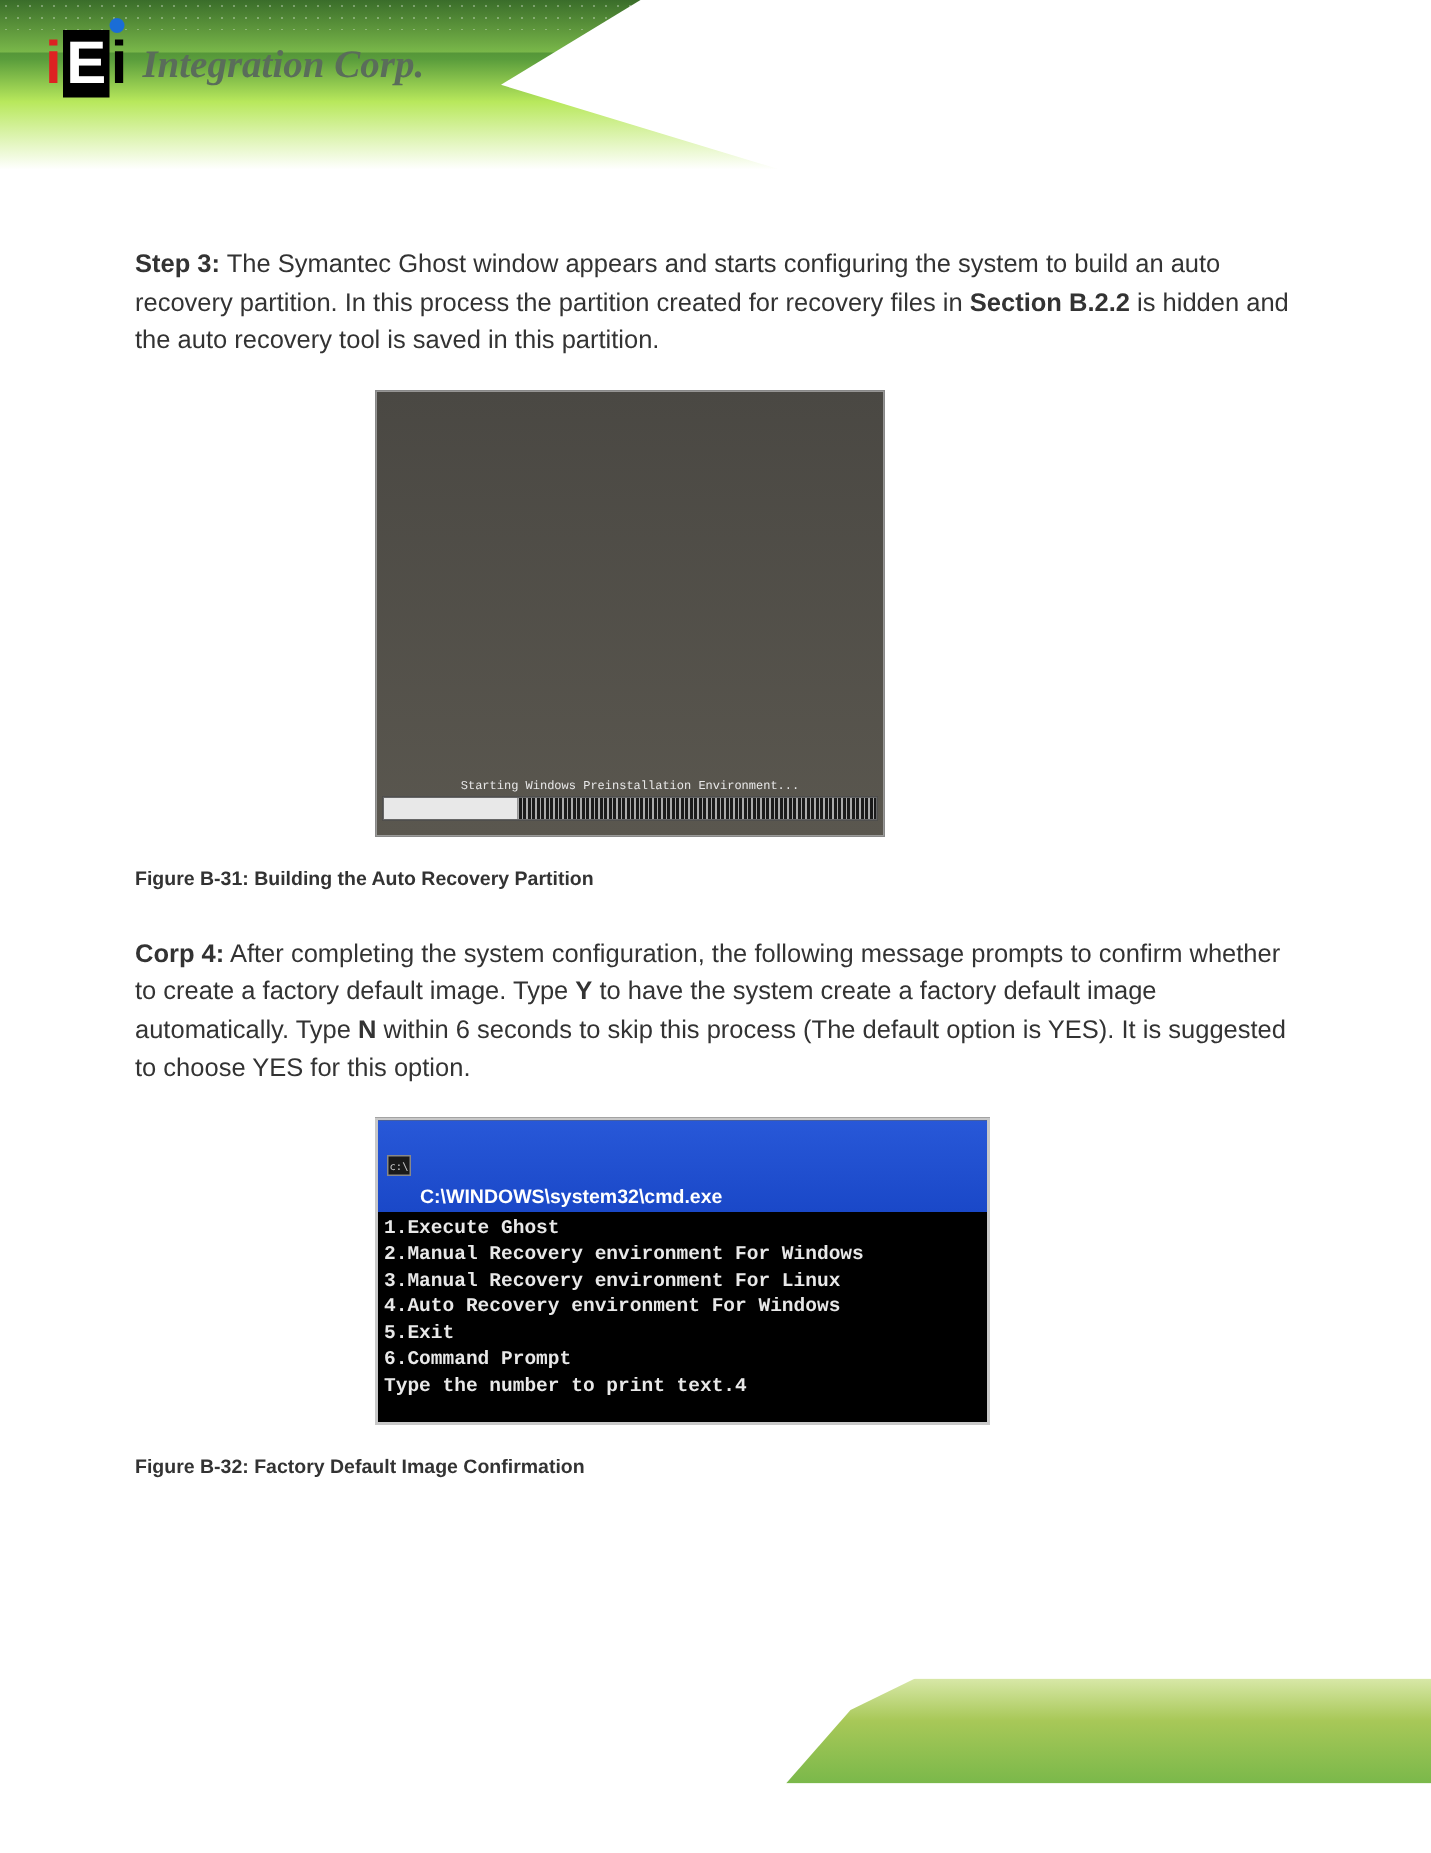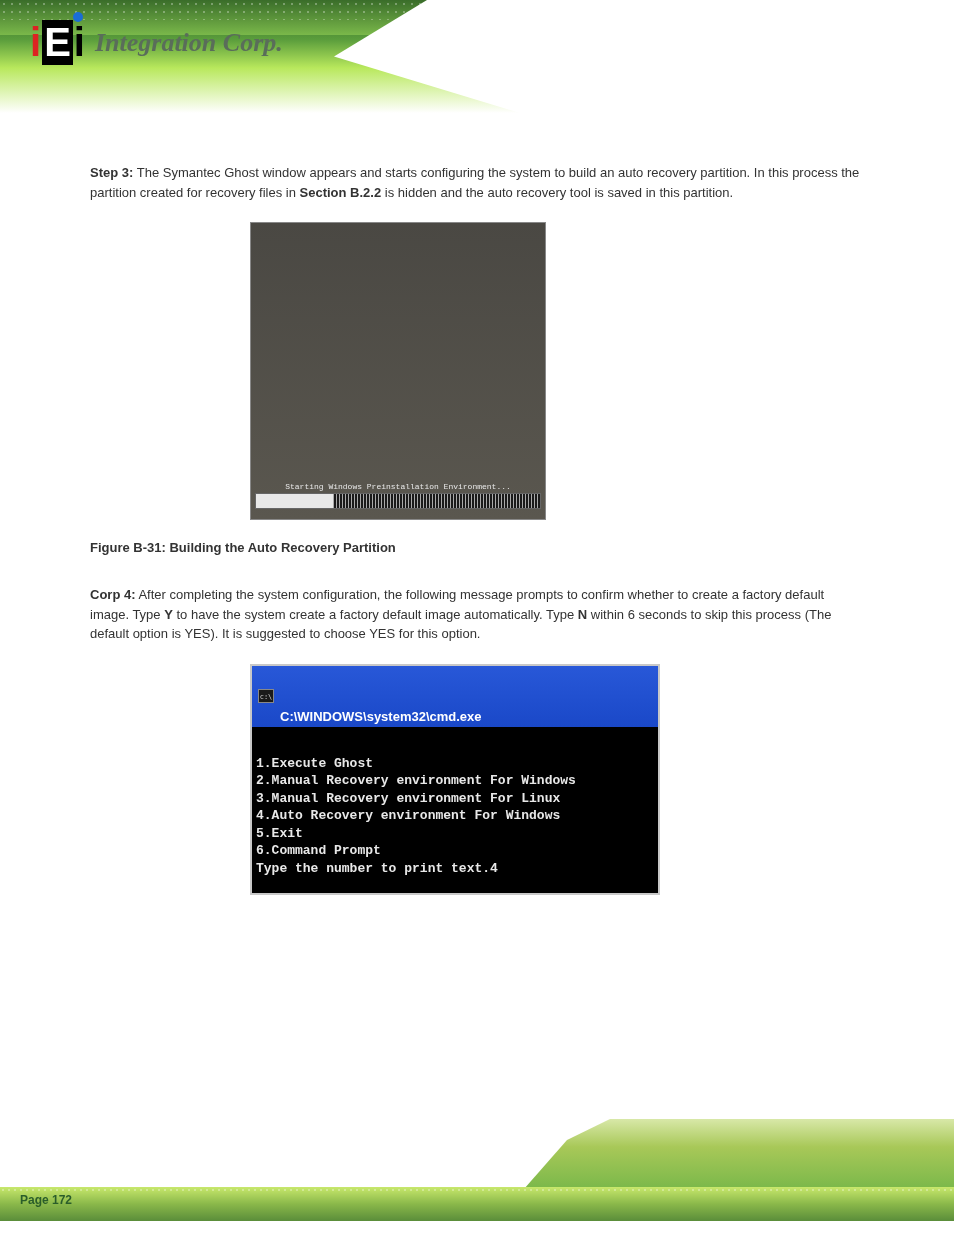--- a/index.html
+++ b/index.html
@@ -77,30 +77,30 @@
   top: -70px;
   right: 60px;
   font-size: 22px;
   font-weight: bold;
   color: #2a5d9d;
 }
 
 
 .step-block {
   margin: 30px 40px 20px;
-  font-size: 13px;
+  font-size: 17px;
   color: #333;
   line-height: 1.5;
 }
 .step-label { font-weight: bold; }
 
 
 .screenshot1 {
   margin: 10px auto 20px 200px;
-  width: 296px;
+  width: 340px;
   height: 298px;
   background: linear-gradient(180deg, #4a4843 0%, #5a574f 100%);
   border: 1px solid #888;
   position: relative;
 }
 .screenshot1 .loading-text {
   position: absolute;
   bottom: 28px;
   width: 100%;
   text-align: center;
@@ -169,21 +169,21 @@
   font-weight: bold;
   font-family: 'MS Sans Serif', sans-serif;
   margin-top: 40px;
 }
 .cmd-body {
   background: #000;
   color: #e8e8e8;
   font-family: 'Courier New', monospace;
   font-size: 13px;
   font-weight: bold;
-  padding: 28px 4px 16px;
+  padding: 2px 4px 16px;
   line-height: 1.35;
   white-space: pre;
 }
 
 
 .bottom-banner {
   position: absolute;
   bottom: 14px;
   left: 0;
   width: 100%;
@@ -277,20 +277,18 @@
     </div>
     <div class="cmd-body"><span>1.Execute Ghost</span>
 <span>2.Manual Recovery environment For Windows</span>
 <span>3.Manual Recovery environment For Linux</span>
 <span>4.Auto Recovery environment For Windows</span>
 <span>5.Exit</span>
 <span>6.Command Prompt</span>
 <span>Type the number to print text.4</span></div>
   </div>
 
+  <div class="figure-caption">Figure B-32: Factory Default Image Confirmation</div>
 </div>
 
 <div class="bottom-banner">
   <div class="bottom-swoosh"></div>
-  <div class="bottom-strip">
-    <div class="page-number">Page 172</div>
-  </div>
 </div>
 
 </body></html>

